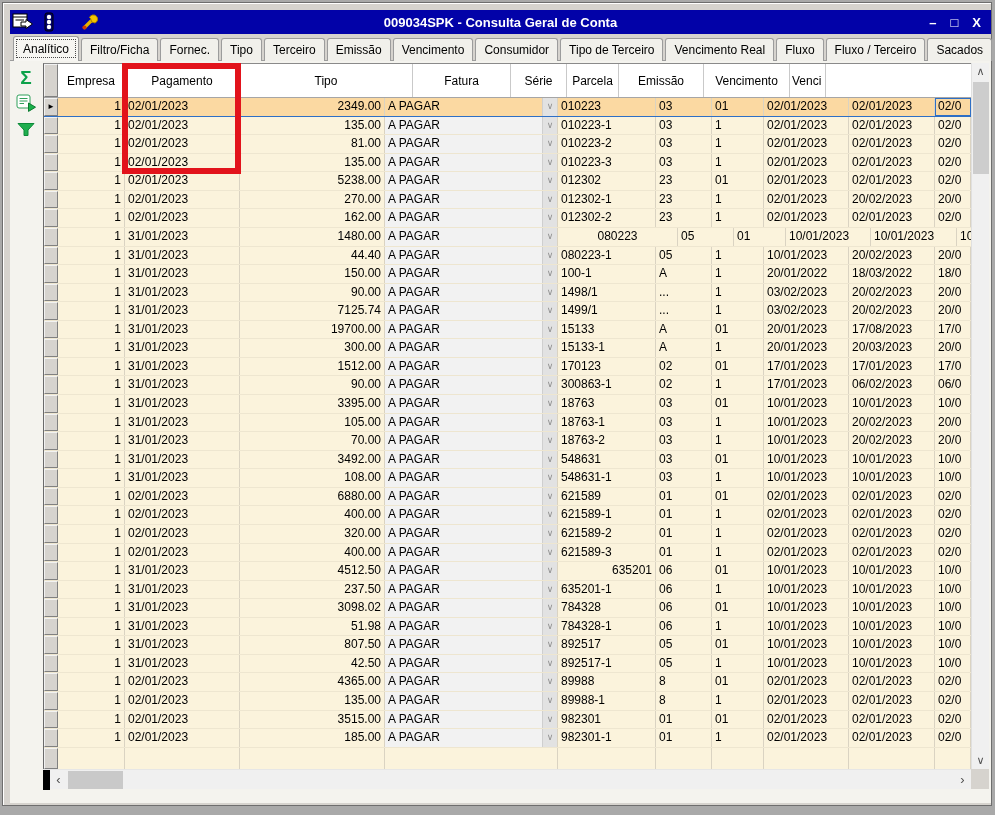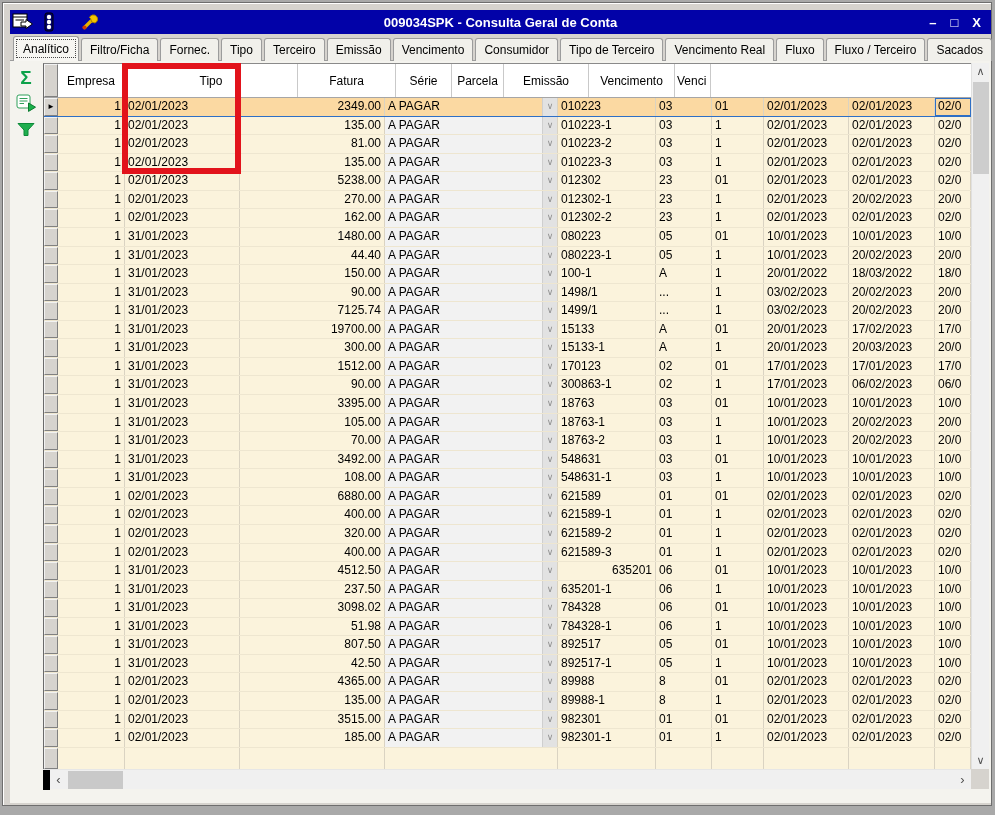--- a/index.html
+++ b/index.html
@@ -148,20 +148,21 @@
             </svg>
           </span>
         </button>
       </div>
     </div>
 
     <div class="grid">
       <div class="grid-header" id="grid-header">
           <div class="hcell rowhdr" style="width: 14px;"></div>
           <div class="hcell" style="width: 67px;">Empresa</div>
+          <div class="hcell" style="width: 115px;">Pagamento</div>
           <div class="hcell" style="width: 173px;">Tipo</div>
           <div class="hcell" style="width: 98px;">Fatura</div>
           <div class="hcell" style="width: 56px;">Série</div>
           <div class="hcell" style="width: 52px;">Parcela</div>
           <div class="hcell" style="width: 85px;">Emissão</div>
           <div class="hcell" style="width: 86px;">Vencimento</div>
           <div class="hcell al-left" style="width: 36px;">Venci</div>
         </div>
       <div id="grid-body">
           <div class="grow sel">
@@ -278,21 +279,21 @@
           </div>
           <div class="grow">
             <div class="cell rowhdr" style="width: 14px;"></div>
             <div class="cell c-empresa al-right" style="width: 67px;">1</div>
             <div class="cell c-pagamento" style="width: 115px;">31/01/2023</div>
             <div class="cell c-valor_pago al-right" style="width: 145px;">1480.00</div>
             <div class="cell c-tipo" style="width: 173px; padding: 0px;">
               <span style="padding-left: 3px;">A PAGAR</span>
               <div class="combo">∨</div>
             </div>
-            <div class="cell c-fatura" style="width: 98px;">080223</div>
+            <div class="cell c-fatura" style="width: 120px; text-align: center;">080223</div>
             <div class="cell c-serie" style="width: 56px;">05</div>
             <div class="cell c-parcela" style="width: 52px;">01</div>
             <div class="cell c-emissao" style="width: 85px;">10/01/2023</div>
             <div class="cell c-vencimento" style="width: 86px;">10/01/2023</div>
             <div class="cell c-venc_real" style="width: 36px;">10/0</div>
           </div>
           <div class="grow">
             <div class="cell rowhdr" style="width: 14px;"></div>
             <div class="cell c-empresa al-right" style="width: 67px;">1</div>
             <div class="cell c-pagamento" style="width: 115px;">31/01/2023</div>
@@ -362,21 +363,21 @@
             <div class="cell c-pagamento" style="width: 115px;">31/01/2023</div>
             <div class="cell c-valor_pago al-right" style="width: 145px;">19700.00</div>
             <div class="cell c-tipo" style="width: 173px; padding: 0px;">
               <span style="padding-left: 3px;">A PAGAR</span>
               <div class="combo">∨</div>
             </div>
             <div class="cell c-fatura" style="width: 98px;">15133</div>
             <div class="cell c-serie" style="width: 56px;">A</div>
             <div class="cell c-parcela" style="width: 52px;">01</div>
             <div class="cell c-emissao" style="width: 85px;">20/01/2023</div>
-            <div class="cell c-vencimento" style="width: 86px;">17/02/2023</div>
+            <div class="cell c-vencimento" style="width: 86px;">17/08/2023</div>
             <div class="cell c-venc_real" style="width: 36px;">17/0</div>
           </div>
           <div class="grow">
             <div class="cell rowhdr" style="width: 14px;"></div>
             <div class="cell c-empresa al-right" style="width: 67px;">1</div>
             <div class="cell c-pagamento" style="width: 115px;">31/01/2023</div>
             <div class="cell c-valor_pago al-right" style="width: 145px;">300.00</div>
             <div class="cell c-tipo" style="width: 173px; padding: 0px;">
               <span style="padding-left: 3px;">A PAGAR</span>
               <div class="combo">∨</div>

